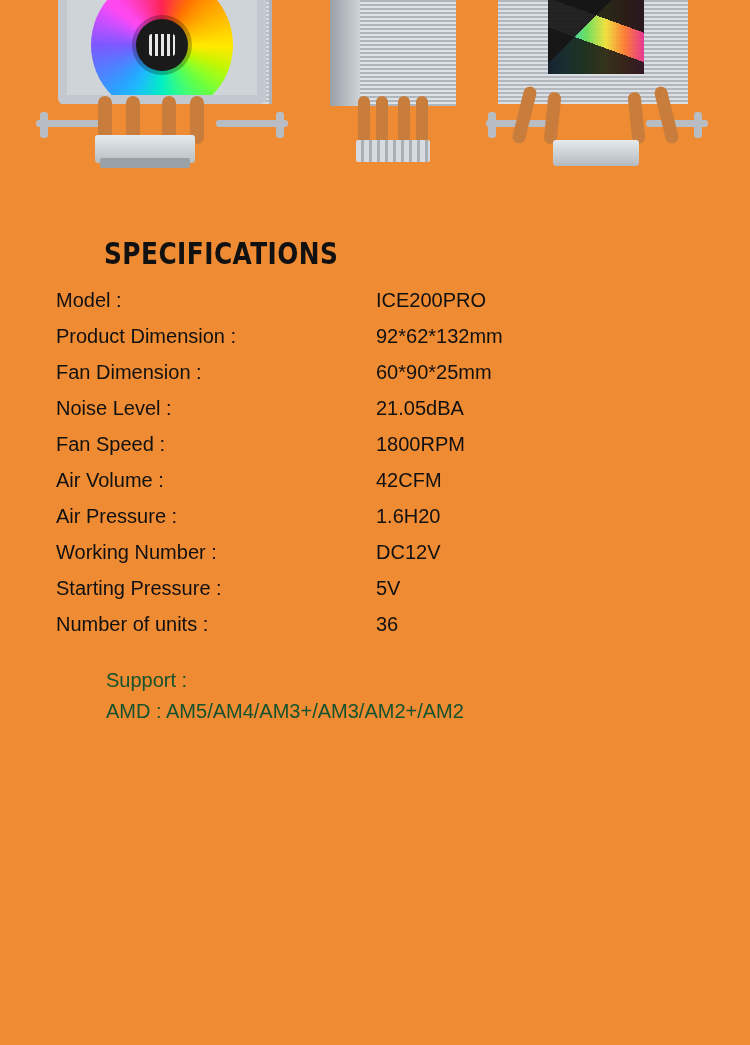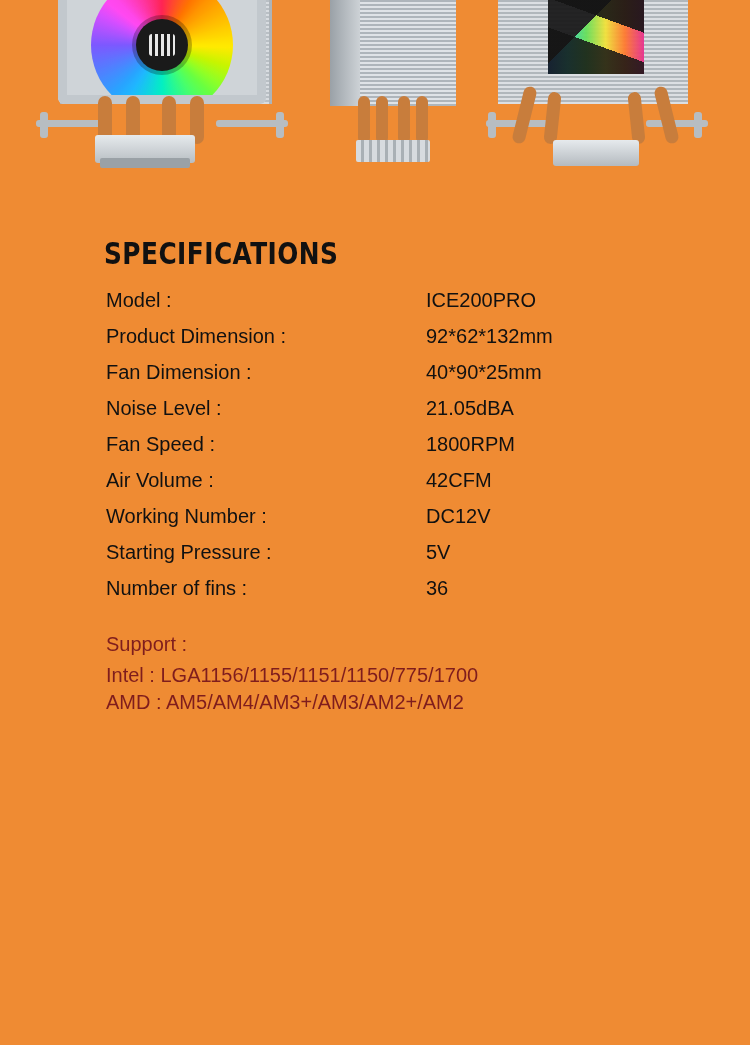--- a/index.html
+++ b/index.html
@@ -160,36 +160,36 @@
     margin: 40px 0 0 104px;
     font-size: 30px;
     font-weight: bold;
     letter-spacing: .5px;
     color: #111;
     font-family: "DejaVu Sans Condensed", "Liberation Sans Narrow", "Liberation Sans", sans-serif;
     transform: scaleX(.92);
     transform-origin: left center;
   }
   .spec-table {
-    margin: 18px 0 0 106px;
+    margin: 18px 0 0 56px;
     border-collapse: collapse;
   }
   .spec-table td {
     font-size: 20px;
     color: #111;
     padding: 0 0 13px 0;
     vertical-align: top;
     white-space: nowrap;
   }
   .spec-table td.k { width: 320px; }
   .spec-table td.v { }
 
   .support {
     margin: 20px 0 0 106px;
-    color: #7f1d1d;
+    color: #14532d;
   }
   .support .s-head {
     font-size: 20px;
     padding-bottom: 8px;
   }
   .support .s-line {
     font-size: 20px;
     padding-bottom: 4px;
     white-space: nowrap;
   }
@@ -254,47 +254,50 @@
       <tr>
         <td class="k">Model :</td>
         <td class="v">ICE200PRO</td>
       </tr>
       <tr>
         <td class="k">Product Dimension :</td>
         <td class="v">92*62*132mm</td>
       </tr>
       <tr>
         <td class="k">Fan Dimension :</td>
-        <td class="v">40*90*25mm</td>
+        <td class="v">60*90*25mm</td>
       </tr>
       <tr>
         <td class="k">Noise Level :</td>
         <td class="v">21.05dBA</td>
       </tr>
       <tr>
         <td class="k">Fan Speed :</td>
         <td class="v">1800RPM</td>
       </tr>
       <tr>
         <td class="k">Air Volume :</td>
         <td class="v">42CFM</td>
       </tr>
       <tr>
+        <td class="k">Air Pressure :</td>
+        <td class="v">1.6H20</td>
+      </tr>
+      <tr>
         <td class="k">Working Number :</td>
         <td class="v">DC12V</td>
       </tr>
       <tr>
         <td class="k">Starting Pressure :</td>
         <td class="v">5V</td>
       </tr>
       <tr>
-        <td class="k">Number of fins :</td>
+        <td class="k">Number of units :</td>
         <td class="v">36</td>
       </tr>
     </tbody>
   </table>
 
   <div class="support">
     <div class="s-head">Support :</div>
-    <div class="s-line">Intel : LGA1156/1155/1151/1150/775/1700</div>
     <div class="s-line">AMD : AM5/AM4/AM3+/AM3/AM2+/AM2</div>
   </div>
 </div>
 
 </body></html>

